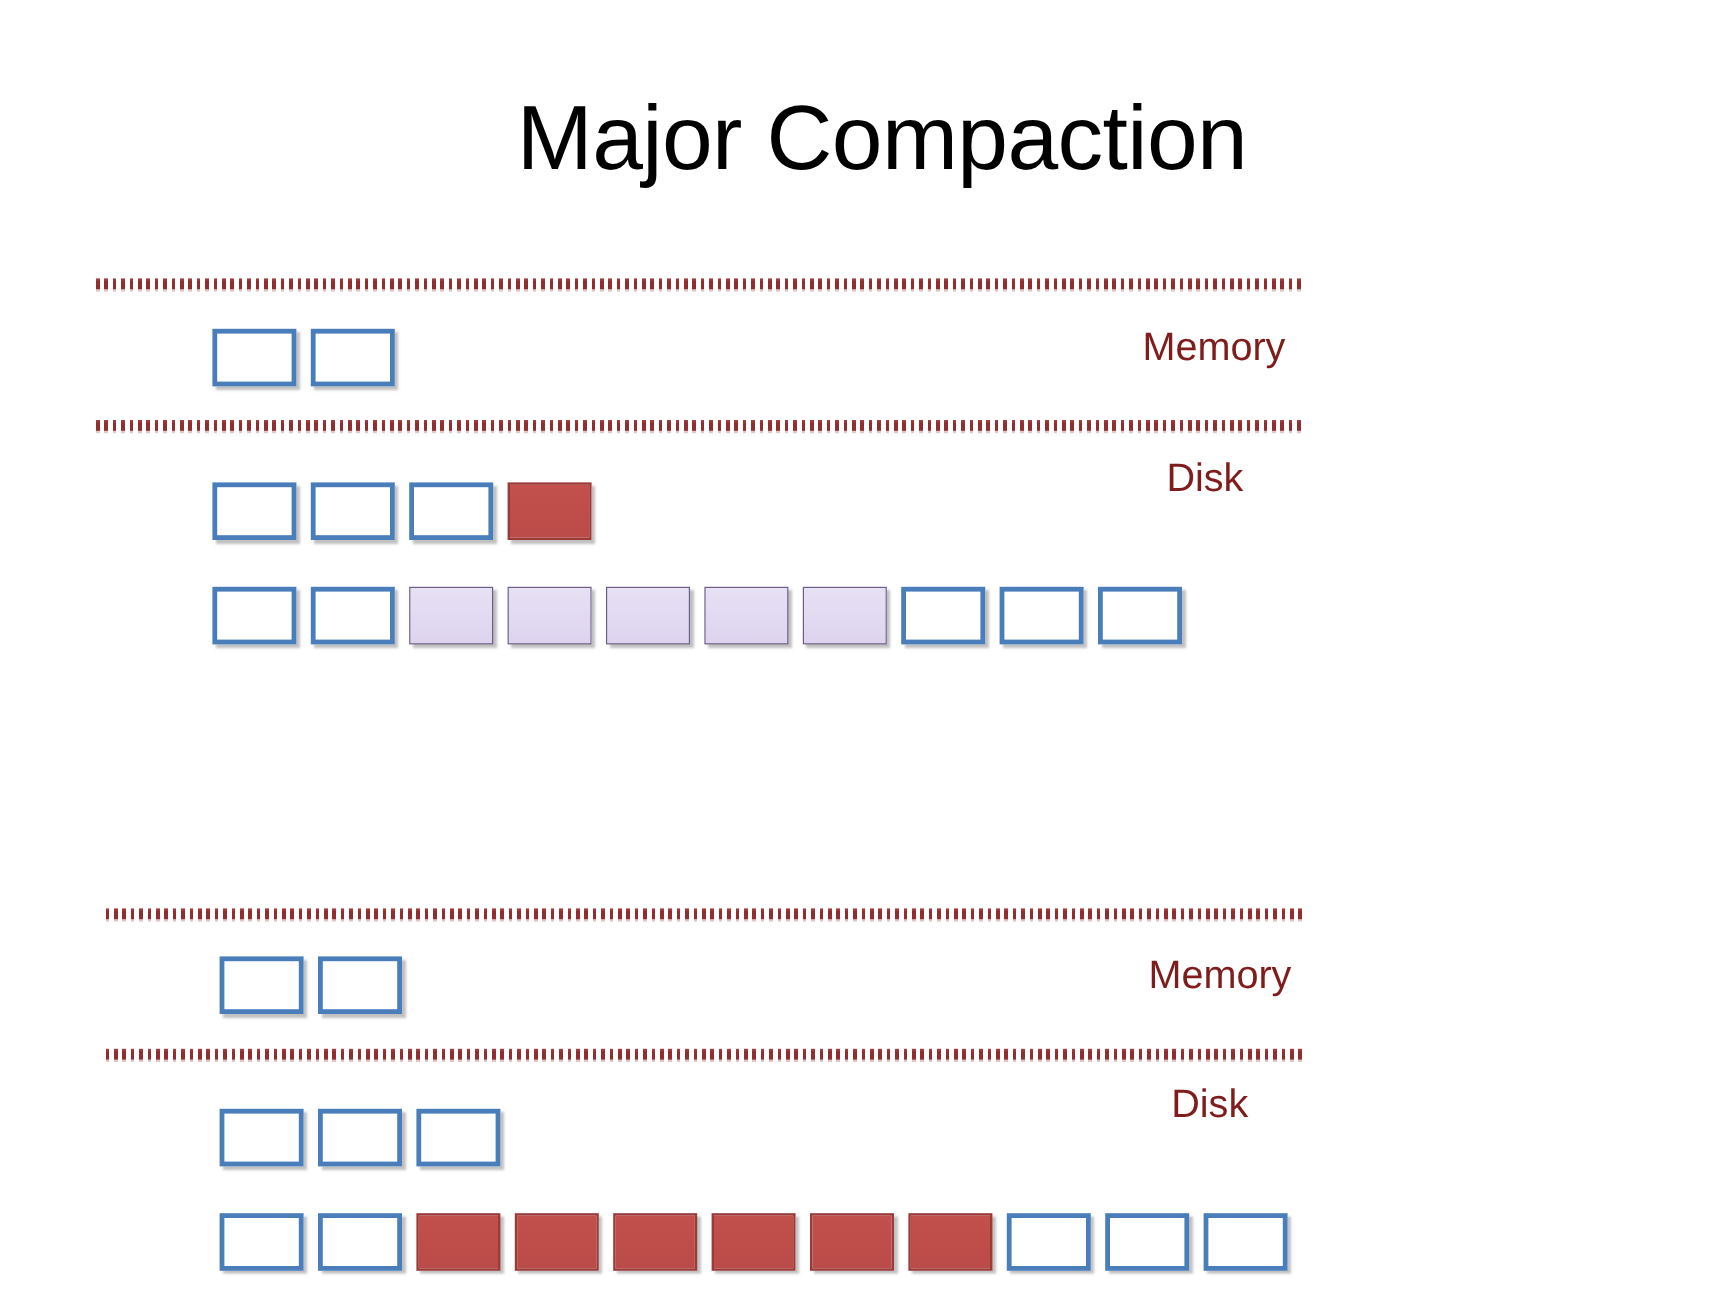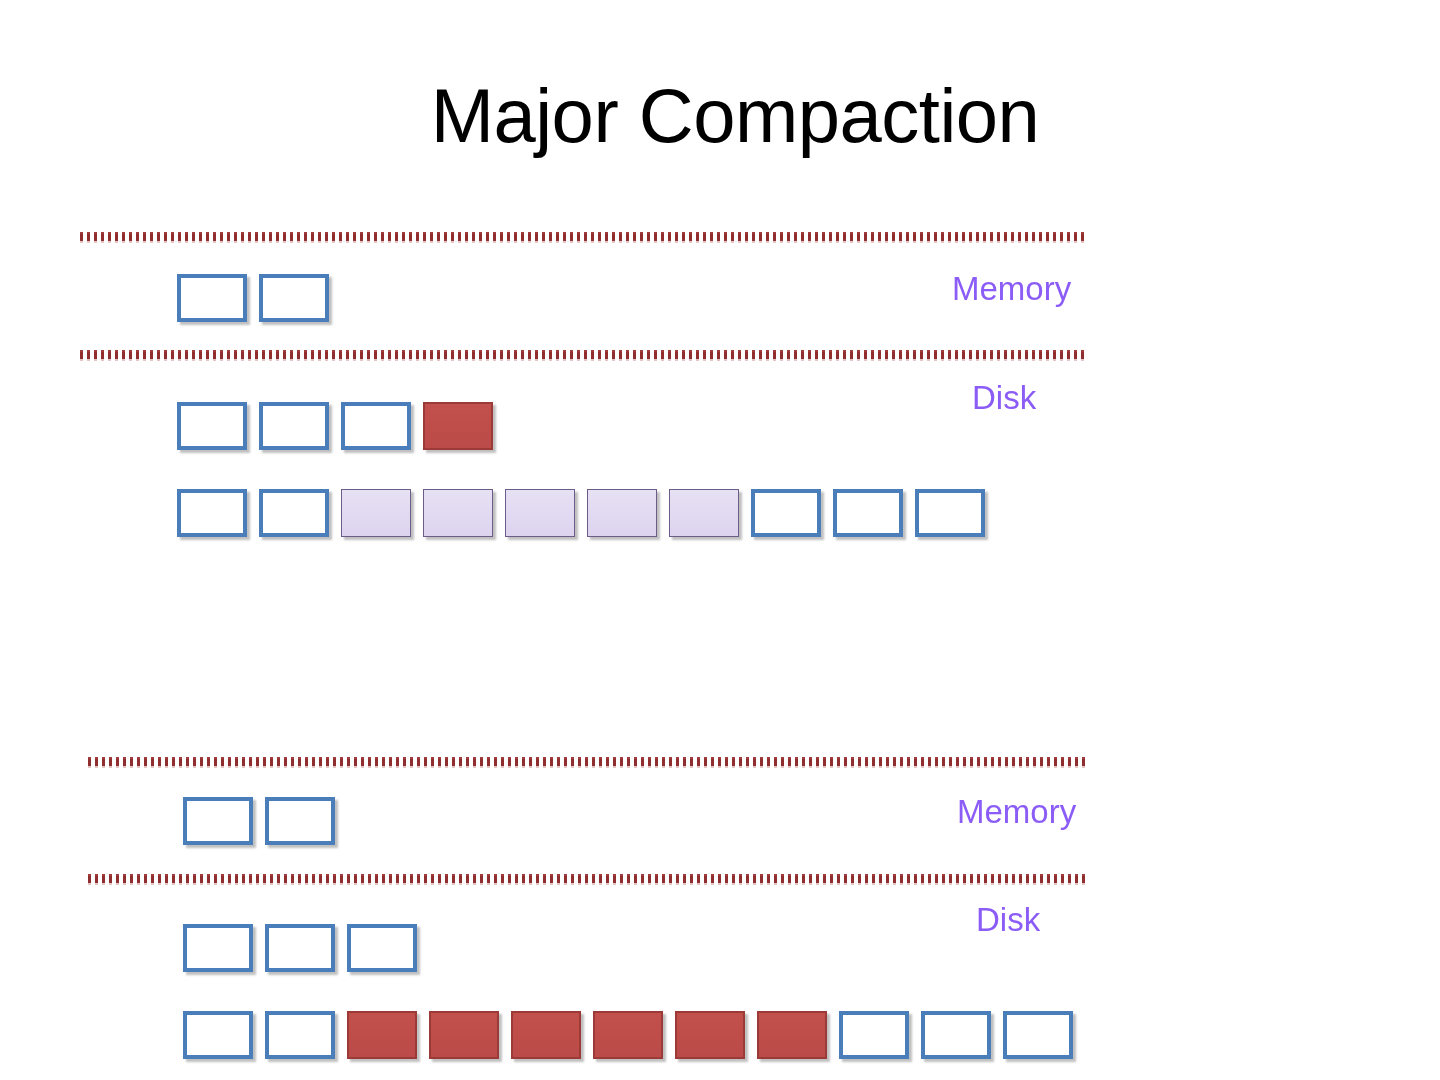--- a/index.html
+++ b/index.html
@@ -51,21 +51,21 @@
         rgba(255,255,255,0) 3px, rgba(255,255,255,0) 7px);
     transform: translateY(2px);
     mix-blend-mode: multiply;
   }
 
   
   .zone-label {
     position: absolute;
     font-size: 33px;
     line-height: 1;
-    color: #8b5cf6;
+    color: #7f1d1d;
     white-space: nowrap;
   }
 
   
   .box-row {
     position: absolute;
     display: flex;
     align-items: flex-start;
   }
   .cell {

